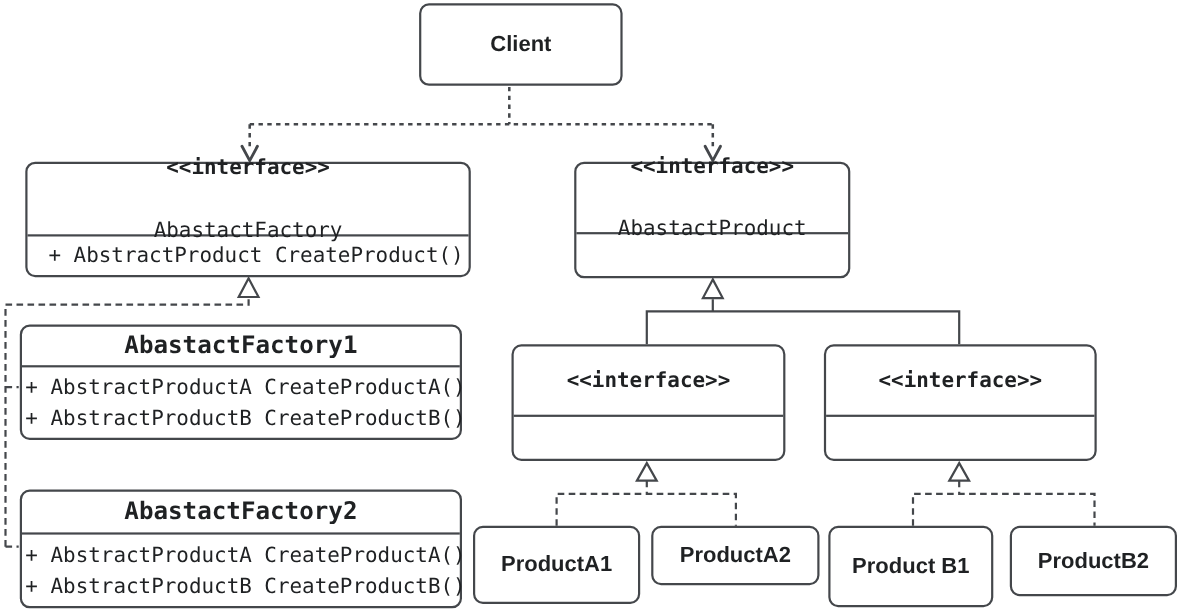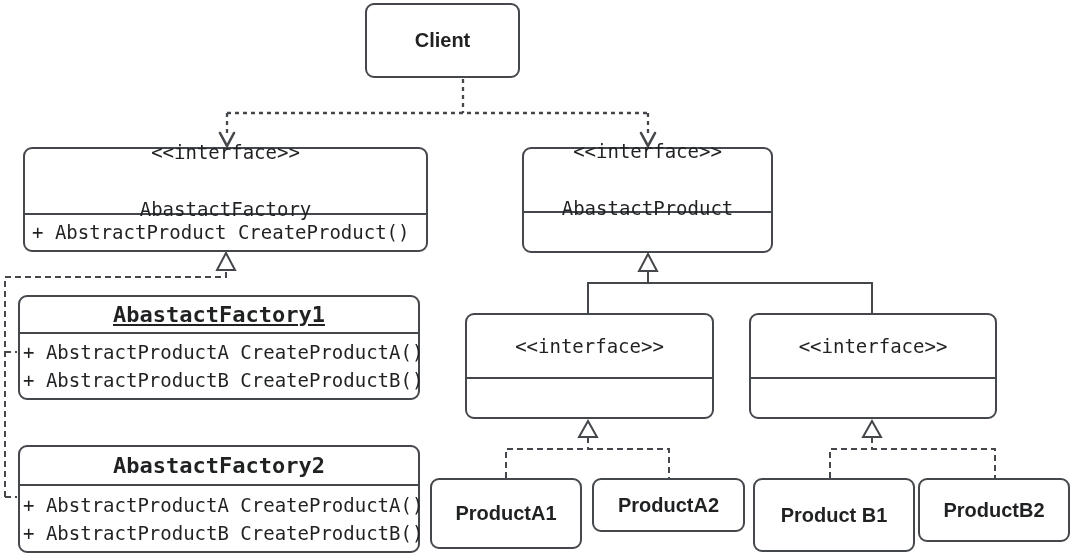--- a/index.html
+++ b/index.html
@@ -29,21 +29,21 @@
     border:2px solid var(--line);
     border-radius:9px;
     color:var(--text);
   }
   .uml-header{
     display:flex;flex-direction:column;
     align-items:center;justify-content:center;
     border-bottom:2px solid var(--line);
     box-sizing:border-box;
   }
-  .stereotype{font-weight:normal;font-size:19px;line-height:26px;white-space:pre;}
+  .stereotype{font-weight:bold;font-size:19px;line-height:26px;white-space:pre;}
   .iface-name{font-size:19px;line-height:27px;white-space:pre;margin-top:31px;}
   .class-title{
     font-weight:bold;font-size:22px;
     display:flex;align-items:center;justify-content:center;
     border-bottom:2px solid var(--line);
     box-sizing:border-box;white-space:pre;
   }
   .uml-body{
     display:flex;flex-direction:column;justify-content:center;
     box-sizing:border-box;
@@ -83,44 +83,44 @@
       <path class="dash-real" d="M588 437 V449 M506 478 V449 H669 V478"></path>
       <path class="tri" d="M588 421 L579 437 L597 437 Z"></path>
     </g>
 
     <g>
       <path class="dash-real" d="M872 437 V449 M830 478 V449 H995 V478"></path>
       <path class="tri" d="M872 421 L863 437 L881 437 Z"></path>
     </g>
   </svg>
 
-  <div class="uml-box" style="left:365px;top:3px;width:155px;height:75px;">
+  <div class="uml-box" style="left:381px;top:3px;width:185px;height:75px;">
     <div class="simple-label">Client</div>
   </div>
 
   <div class="uml-box" style="left:23px;top:147px;width:405px;height:105px;">
     <div class="uml-header" style="height:66px;">
       <div class="stereotype">&lt;&lt;interface&gt;&gt;</div>
       <div class="iface-name">AbastactFactory</div>
     </div>
-    <div class="uml-body" style="height:33px;padding:0 7px;">
+    <div class="uml-body" style="height:33px;padding:0 19px;">
       <div class="method">+ AbstractProduct CreateProduct()</div>
     </div>
   </div>
 
   <div class="uml-box" style="left:522px;top:147px;width:251px;height:106px;">
     <div class="uml-header" style="height:64px;">
       <div class="stereotype">&lt;&lt;interface&gt;&gt;</div>
       <div class="iface-name">AbastactProduct</div>
     </div>
     <div class="uml-body" style="height:38px;"></div>
   </div>
 
   <div class="uml-box" style="left:18px;top:295px;width:402px;height:105px;">
-    <div class="class-title" style="height:37px;text-decoration:underline;">AbastactFactory1</div>
+    <div class="class-title" style="height:37px;">AbastactFactory1</div>
     <div class="uml-body" style="height:64px;padding:0 3px;">
       <div class="method">+ AbstractProductA CreateProductA()</div>
       <div class="method">+ AbstractProductB CreateProductB()</div>
     </div>
   </div>
 
   <div class="uml-box" style="left:18px;top:445px;width:402px;height:108px;">
     <div class="class-title" style="height:39px;">AbastactFactory2</div>
     <div class="uml-body" style="height:65px;padding:0 3px;">
       <div class="method">+ AbstractProductA CreateProductA()</div>
@@ -141,20 +141,20 @@
     </div>
     <div class="uml-body" style="height:38px;"></div>
   </div>
 
   <div class="uml-box" style="left:430px;top:478px;width:152px;height:71px;">
     <div class="simple-label">ProductA1</div>
   </div>
   <div class="uml-box" style="left:592px;top:478px;width:153px;height:54px;">
     <div class="simple-label">ProductA2</div>
   </div>
-  <div class="uml-box" style="left:753px;top:478px;width:162px;height:74px;">
+  <div class="uml-box" style="left:753px;top:478px;width:150px;height:74px;">
     <div class="simple-label">Product B1</div>
   </div>
   <div class="uml-box" style="left:918px;top:478px;width:152px;height:64px;">
     <div class="simple-label">ProductB2</div>
   </div>
 
 </div>
 
 </body></html>

